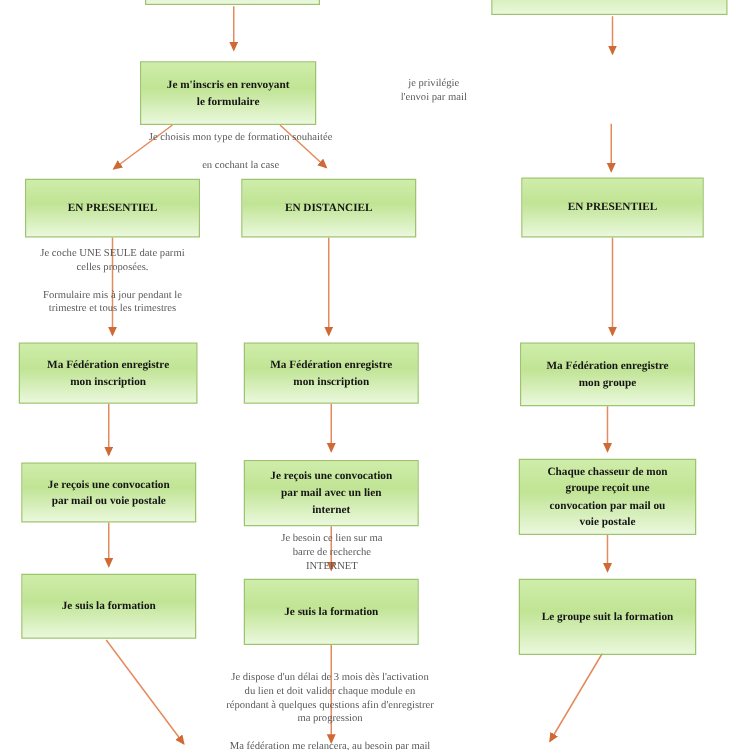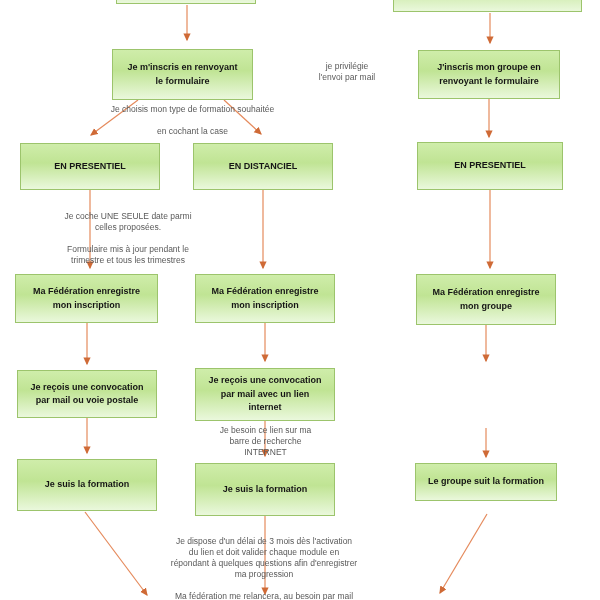--- a/index.html
+++ b/index.html
@@ -1,19 +1,19 @@
 <!DOCTYPE html>
 <html lang="fr"><head>
 <meta charset="utf-8">
 <style>
   html,body{margin:0;padding:0;background:#fff;}
   #stage{
     position:relative;width:600px;height:600px;overflow:hidden;
     background:#fff;
-    font-family:Liberation Sans, sans-serif;
+    font-family:Liberation Serif, serif;
   }
   .node{
     position:absolute;
     box-sizing:border-box;
     border:1px solid #9cc46c;
     background:linear-gradient(180deg,#cfedaa 0%,#c0e494 42%,#eaf8dc 100%);
     display:flex;align-items:center;justify-content:center;
     text-align:center;
     font-weight:bold;font-size:9px;line-height:1.5;color:#151515;
     white-space:pre-line;
@@ -79,39 +79,41 @@
 
   <div class="node" style="left:195px;top:274px;width:140px;height:49px;">Ma Fédération enregistre
 mon inscription</div>
 
   <div class="node" style="left:195px;top:368px;width:140px;height:53px;">Je reçois une convocation
 par mail avec un lien
 internet</div>
 
   <div class="node" style="left:195px;top:463px;width:140px;height:53px;">Je suis la formation</div>
 
-  <div class="node" style="left:418px;top:50px;width:142px;height:49px;">J'inscris mon groupe en
-renvoyant le formulaire</div>
 
   <div class="node" style="left:417px;top:142px;width:146px;height:48px;">EN PRESENTIEL</div>
 
   <div class="node" style="left:416px;top:274px;width:140px;height:51px;">Ma Fédération enregistre
 mon groupe</div>
 
+  <div class="node" style="left:415px;top:367px;width:142px;height:61px;">Chaque chasseur de mon
+groupe reçoit une
+convocation par mail ou
+voie postale</div>
 
-  <div class="node" style="left:415px;top:463px;width:142px;height:38px;">Le groupe suit la formation</div>
+  <div class="node" style="left:415px;top:463px;width:142px;height:61px;">Le groupe suit la formation</div>
 
   <div class="note" style="left:303px;top:61px;width:88px;">je privilégie
 l'envoi par mail</div>
 
   <div class="note" style="left:85px;top:104px;width:215px;">Je choisis mon type de formation souhaitée
 
 en cochant la case</div>
 
-  <div class="note" style="left:0px;top:211px;width:180px;padding-left:38px;">Je coche UNE SEULE date parmi
+  <div class="note" style="left:0px;top:197px;width:180px;">Je coche UNE SEULE date parmi
 celles proposées.
 
 Formulaire mis à jour pendant le
 trimestre et tous les trimestres</div>
 
 
   <div class="note" style="left:203px;top:425px;width:125px;">Je besoin ce lien sur ma
 barre de recherche
 INTERNET</div>
 

